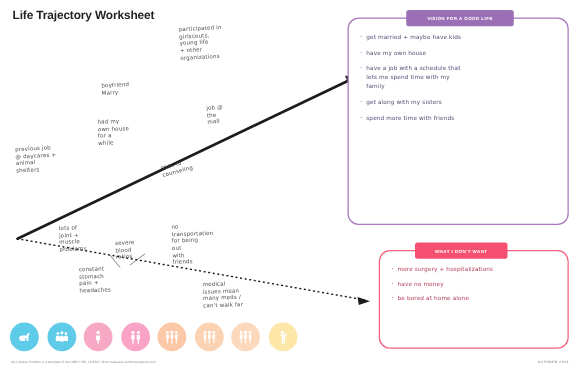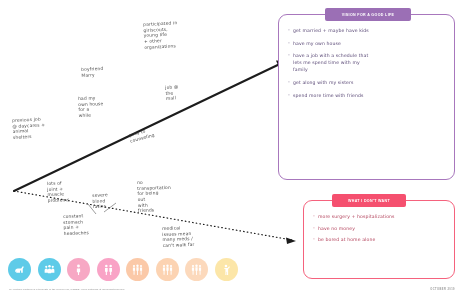--- a/index.html
+++ b/index.html
@@ -101,20 +101,21 @@
     position:absolute;right:9px;top:288px;
     font-size:2.6px;color:#9a9a9a;letter-spacing:.45px;
     text-transform:uppercase;font-weight:bold;
   }
 </style>
 </head>
 <body>
 
 <div id="sheet">
 
+  <div class="title">Life Trajectory Worksheet</div>
 
   <svg id="lines" viewBox="0 0 464 300" xmlns="http://www.w3.org/2000/svg">
 
     <line x1="14" y1="191" x2="284" y2="62" stroke="#1c1c1c" stroke-width="2.1" stroke-linecap="round"></line>
     <polygon points="286,61 276,60.5 279,67.5" fill="#1c1c1c"></polygon>
 
     <line x1="14" y1="191" x2="292" y2="240" stroke="#1c1c1c" stroke-width="1.2" stroke-linecap="round" stroke-dasharray="0.6 3.1"></line>
     <polygon points="296,241 286,237.5 287,244" fill="#1c1c1c"></polygon>
 
     <path d="M96,214 L88,204" stroke="#3a3a3a" stroke-width="0.5" fill="none"></path>

